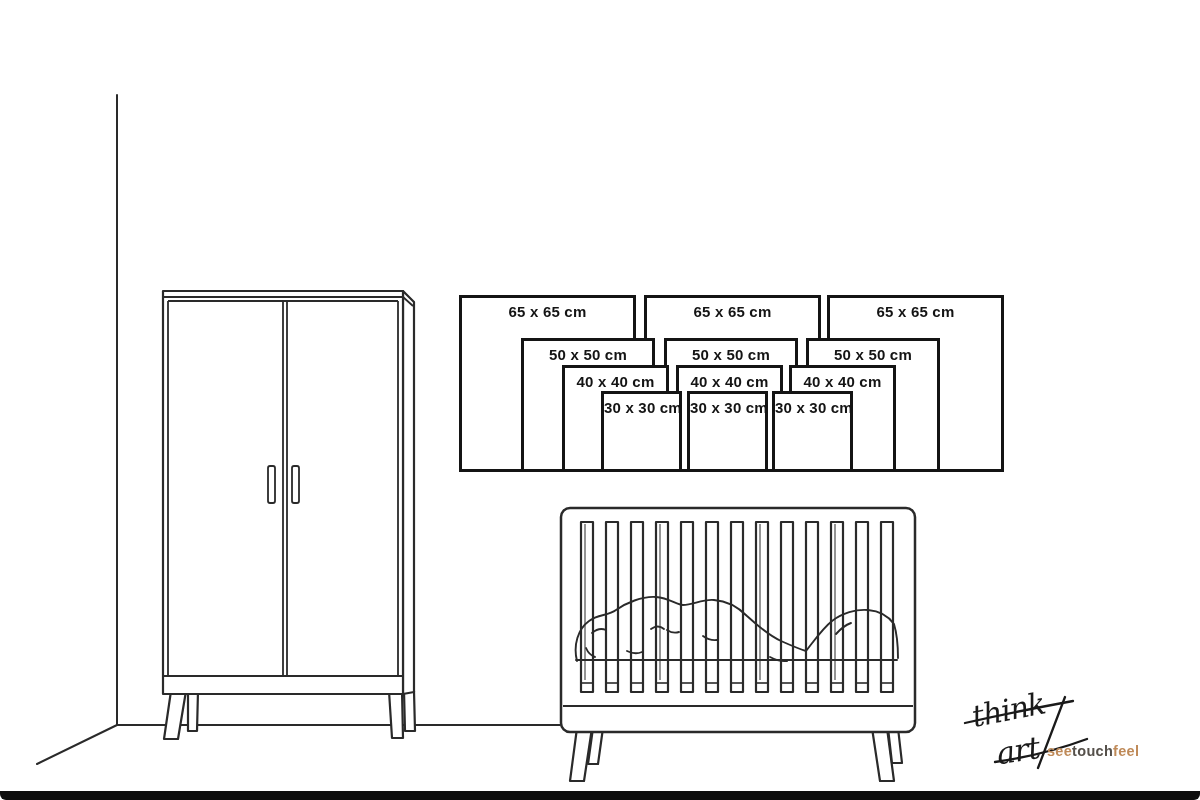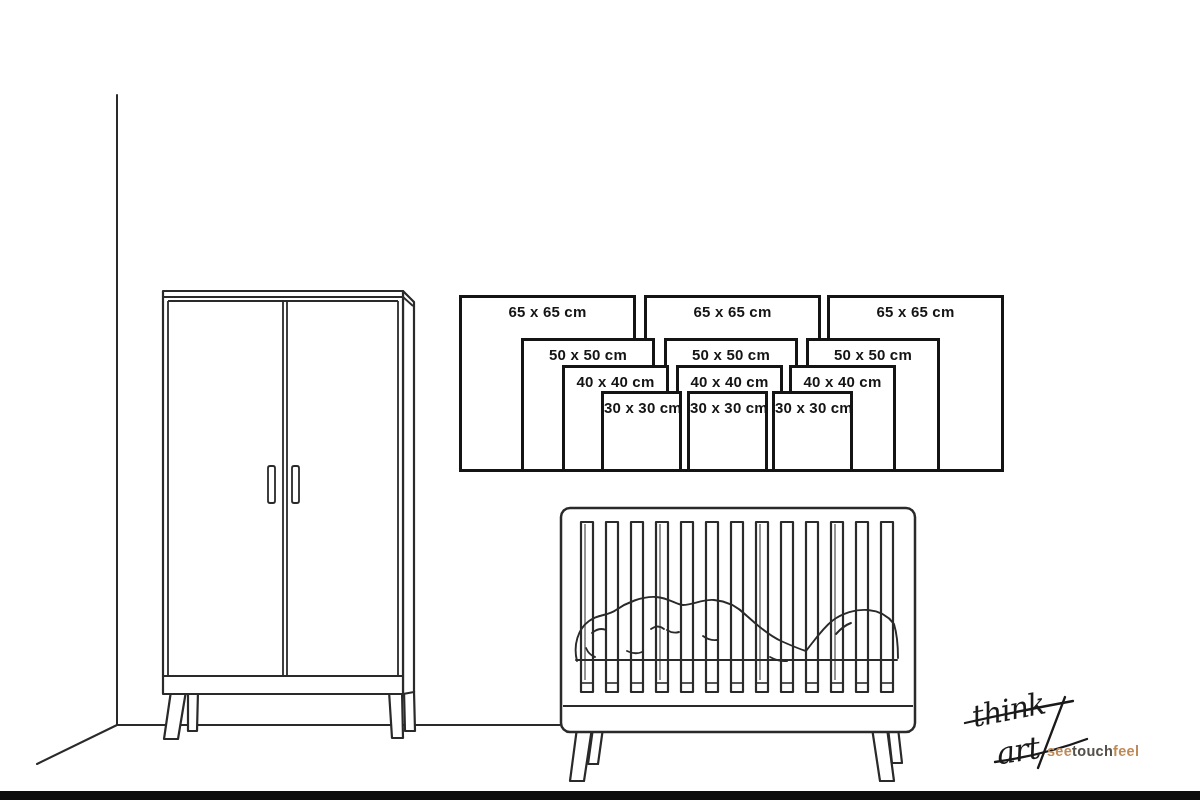--- a/index.html
+++ b/index.html
@@ -2,20 +2,21 @@
 <html><head>
 <meta charset="utf-8">
 <style>
   html,body{margin:0;padding:0;background:#fff;}
   .frame{
     position:relative;
     width:1200px;height:800px;
     background:#ffffff;
     overflow:hidden;
     font-family:"Liberation Sans", sans-serif;
+    border-radius:6px;
   }
   .scene-svg{position:absolute;left:0;top:0;}
   .size-chart{position:absolute;left:0;top:0;width:1200px;height:800px;}
   .square{
     position:absolute;
     box-sizing:border-box;
     background:#ffffff;
     border:3px solid #141414;
     text-align:center;
   }

